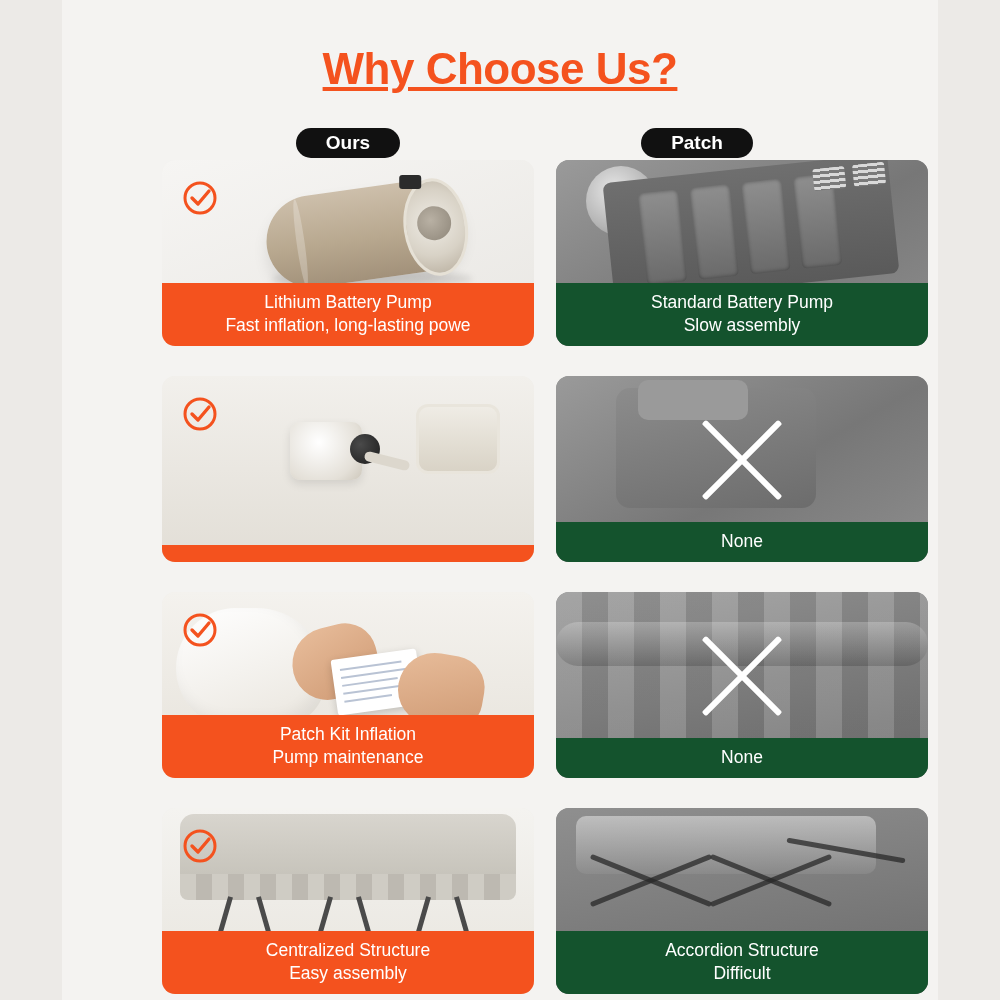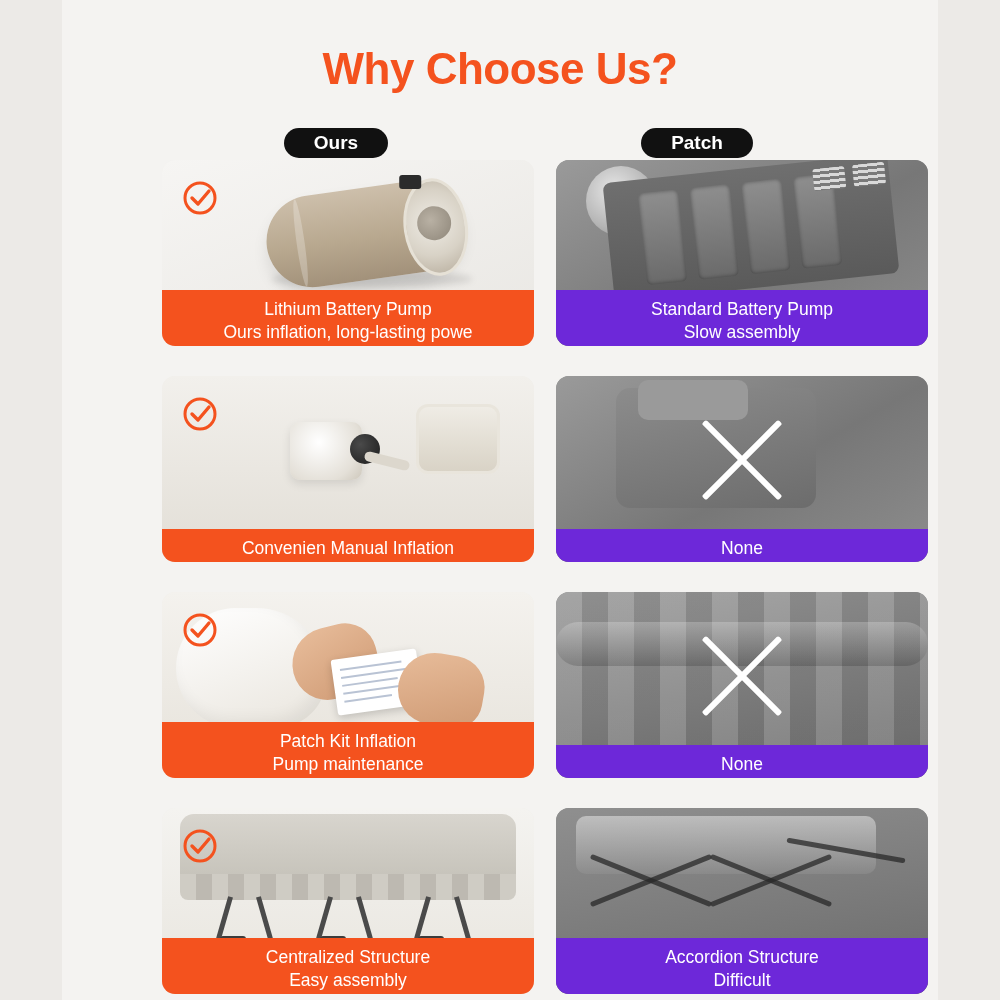--- a/index.html
+++ b/index.html
@@ -34,20 +34,21 @@
   .title {
     position: absolute;
     top: 44px;
     left: 0;
     width: 1000px;
     text-align: center;
     font-size: 44px;
     font-weight: bold;
     color: #f4521e;
     letter-spacing: -0.5px;
+    text-decoration: underline;
   }
 
   .pill-row {
     position: absolute;
     top: 128px;
     left: 0;
     width: 1000px;
     height: 30px;
   }
   .pill {
@@ -55,21 +56,21 @@
     height: 30px;
     line-height: 30px;
     border-radius: 15px;
     background: #111111;
     color: #ffffff;
     font-size: 19px;
     font-weight: bold;
     text-align: center;
     top: 0;
   }
-  .pill-ours { left: 284px; width: 104px; }
+  .pill-ours { left: 296px; width: 104px; }
   .pill-others { left: 641px; width: 112px; }
 
   .grid {
     position: absolute;
     top: 160px;
     left: 0;
     width: 1000px;
   }
   .row {
     position: relative;
@@ -99,25 +100,25 @@
 
   .caption {
     position: absolute;
     left: 0;
     bottom: 0;
     width: 372px;
     text-align: center;
     color: #ffffff;
     font-size: 17.5px;
     line-height: 23px;
-    padding: 8px 0 2px 0;
+    padding: 8px 0 9px 0;
     box-sizing: border-box;
   }
   .caption-ours { background: #f4521e; }
-  .caption-others { background: #6d28d9; margin-top: 16px; }
+  .caption-others { background: #14532d; margin-top: 16px; }
   .caption .l1, .caption .l2 { display: block; white-space: nowrap; }
 
   .check {
     position: absolute;
     left: 20px;
     top: 20px;
     width: 36px;
     height: 36px;
     z-index: 5;
   }
@@ -421,21 +422,21 @@
             <div class="hub"></div>
             <div class="sw"></div>
           </div>
         </div>
         <svg class="check" viewBox="0 0 36 36">
           <circle cx="18" cy="18" r="15" fill="none" stroke="#f4521e" stroke-width="3"></circle>
           <polyline points="10,18 16,24 27,11" fill="none" stroke="#f4521e" stroke-width="3.4" stroke-linecap="round" stroke-linejoin="round"></polyline>
         </svg>
         <div class="caption caption-ours">
           <span class="l1">Lithium Battery Pump</span>
-          <span class="l2">Ours inflation, long-lasting powe</span>
+          <span class="l2">Fast inflation, long-lasting powe</span>
         </div>
       </div>
 
       <div class="card card-others">
         <div class="photo gray">
           <div class="bg-dark"></div>
           <div class="round-knob"></div>
           <div class="tray">
             <div class="cell" style="left:34px"></div>
             <div class="cell" style="left:86px"></div>
@@ -460,21 +461,20 @@
           <div class="valve">
             <div class="cap"></div>
             <div class="strap"></div>
           </div>
         </div>
         <svg class="check" viewBox="0 0 36 36">
           <circle cx="18" cy="18" r="15" fill="none" stroke="#f4521e" stroke-width="3"></circle>
           <polyline points="10,18 16,24 27,11" fill="none" stroke="#f4521e" stroke-width="3.4" stroke-linecap="round" stroke-linejoin="round"></polyline>
         </svg>
         <div class="caption caption-ours">
-          <span class="l1">Convenien Manual Inflation</span>
         </div>
       </div>
 
       <div class="card card-others">
         <div class="photo gray">
           <div class="bg-dark"></div>
           <div class="bag">
             <div class="flap"></div>
           </div>
         </div>

